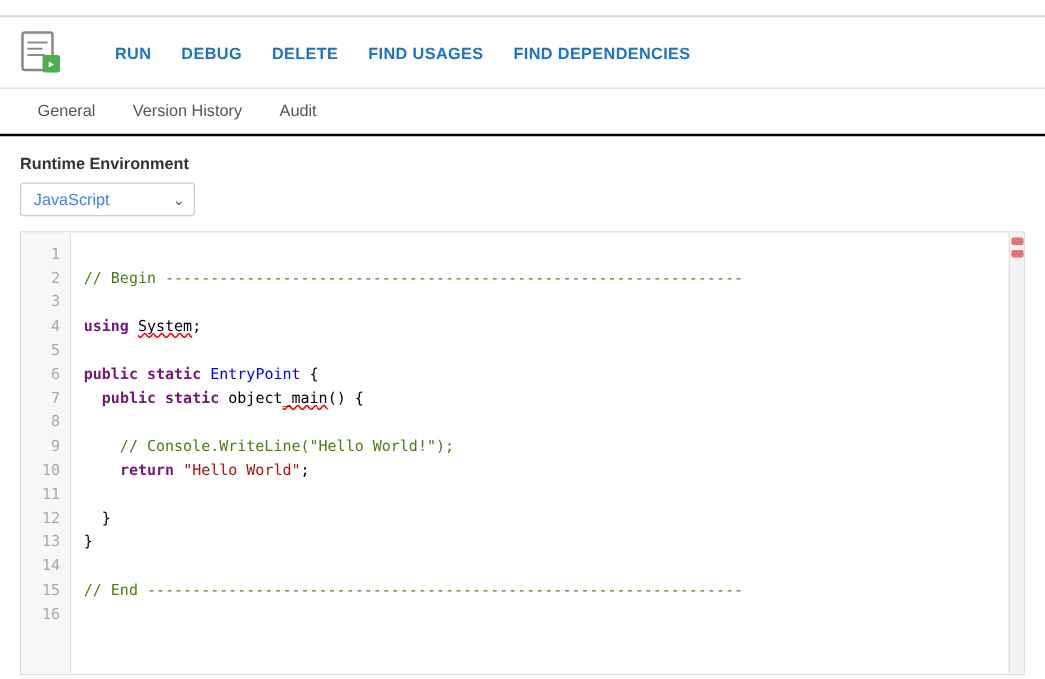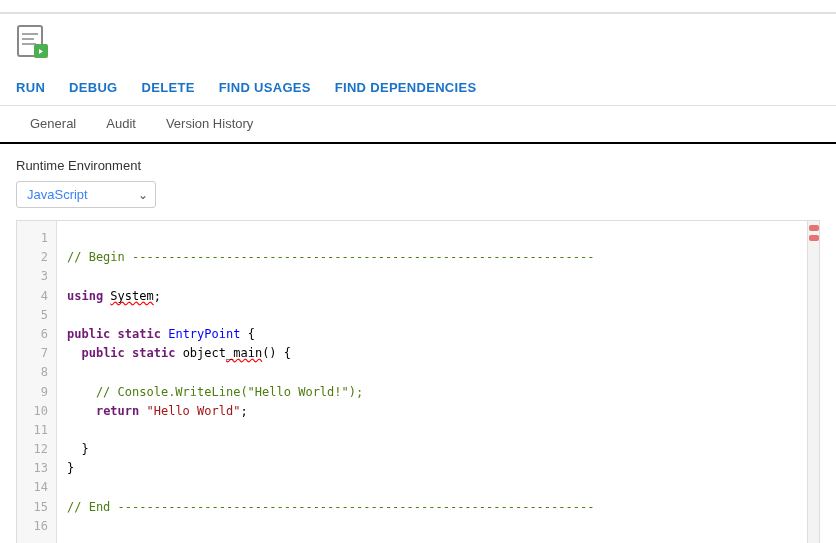--- a/index.html
+++ b/index.html
@@ -17,25 +17,24 @@
       background: #fff;
       border-bottom: 2px solid #e0e0e0;
       padding: 6px 12px;
       font-size: 13px;
       color: #333;
     }
 
     
     .header {
       display: flex;
-      align-items: flex-start;
+      align-items: center;
       padding: 10px 16px;
       border-bottom: 1px solid #e0e0e0;
       gap: 20px;
-      flex-direction: column;
     }
 
     .script-icon {
       width: 36px;
       height: 36px;
       flex-shrink: 0;
     }
 
     .script-name {
       font-size: 20px;
@@ -83,21 +82,21 @@
       border-bottom: 2px solid #1a73c8;
       font-weight: 600;
     }
 
     
     .content {
       padding: 14px 16px 0 16px;
     }
 
     .section-label {
-      font-weight: 400;
+      font-weight: 700;
       font-size: 13px;
       color: #333;
       margin-bottom: 8px;
     }
 
     .dropdown-wrapper {
       position: relative;
       display: inline-block;
       margin-bottom: 12px;
     }
@@ -228,22 +227,22 @@
     <button class="header-action-btn">RUN</button>
     <button class="header-action-btn">DEBUG</button>
     <button class="header-action-btn">DELETE</button>
     <button class="header-action-btn">FIND USAGES</button>
     <button class="header-action-btn">FIND DEPENDENCIES</button>
   </div>
 </div>
 
 <div class="tabs">
   <div class="tab">General</div>
+  <div class="tab">Version History</div>
   <div class="tab">Audit</div>
-  <div class="tab">Version History</div>
 </div>
 
 <div class="content">
   <div class="section-label">Runtime Environment</div>
   <div class="dropdown-wrapper">
     <select class="dropdown">
       <option>JavaScript</option>
       <option>PowerShell</option>
       <option>Python</option>
     </select>

